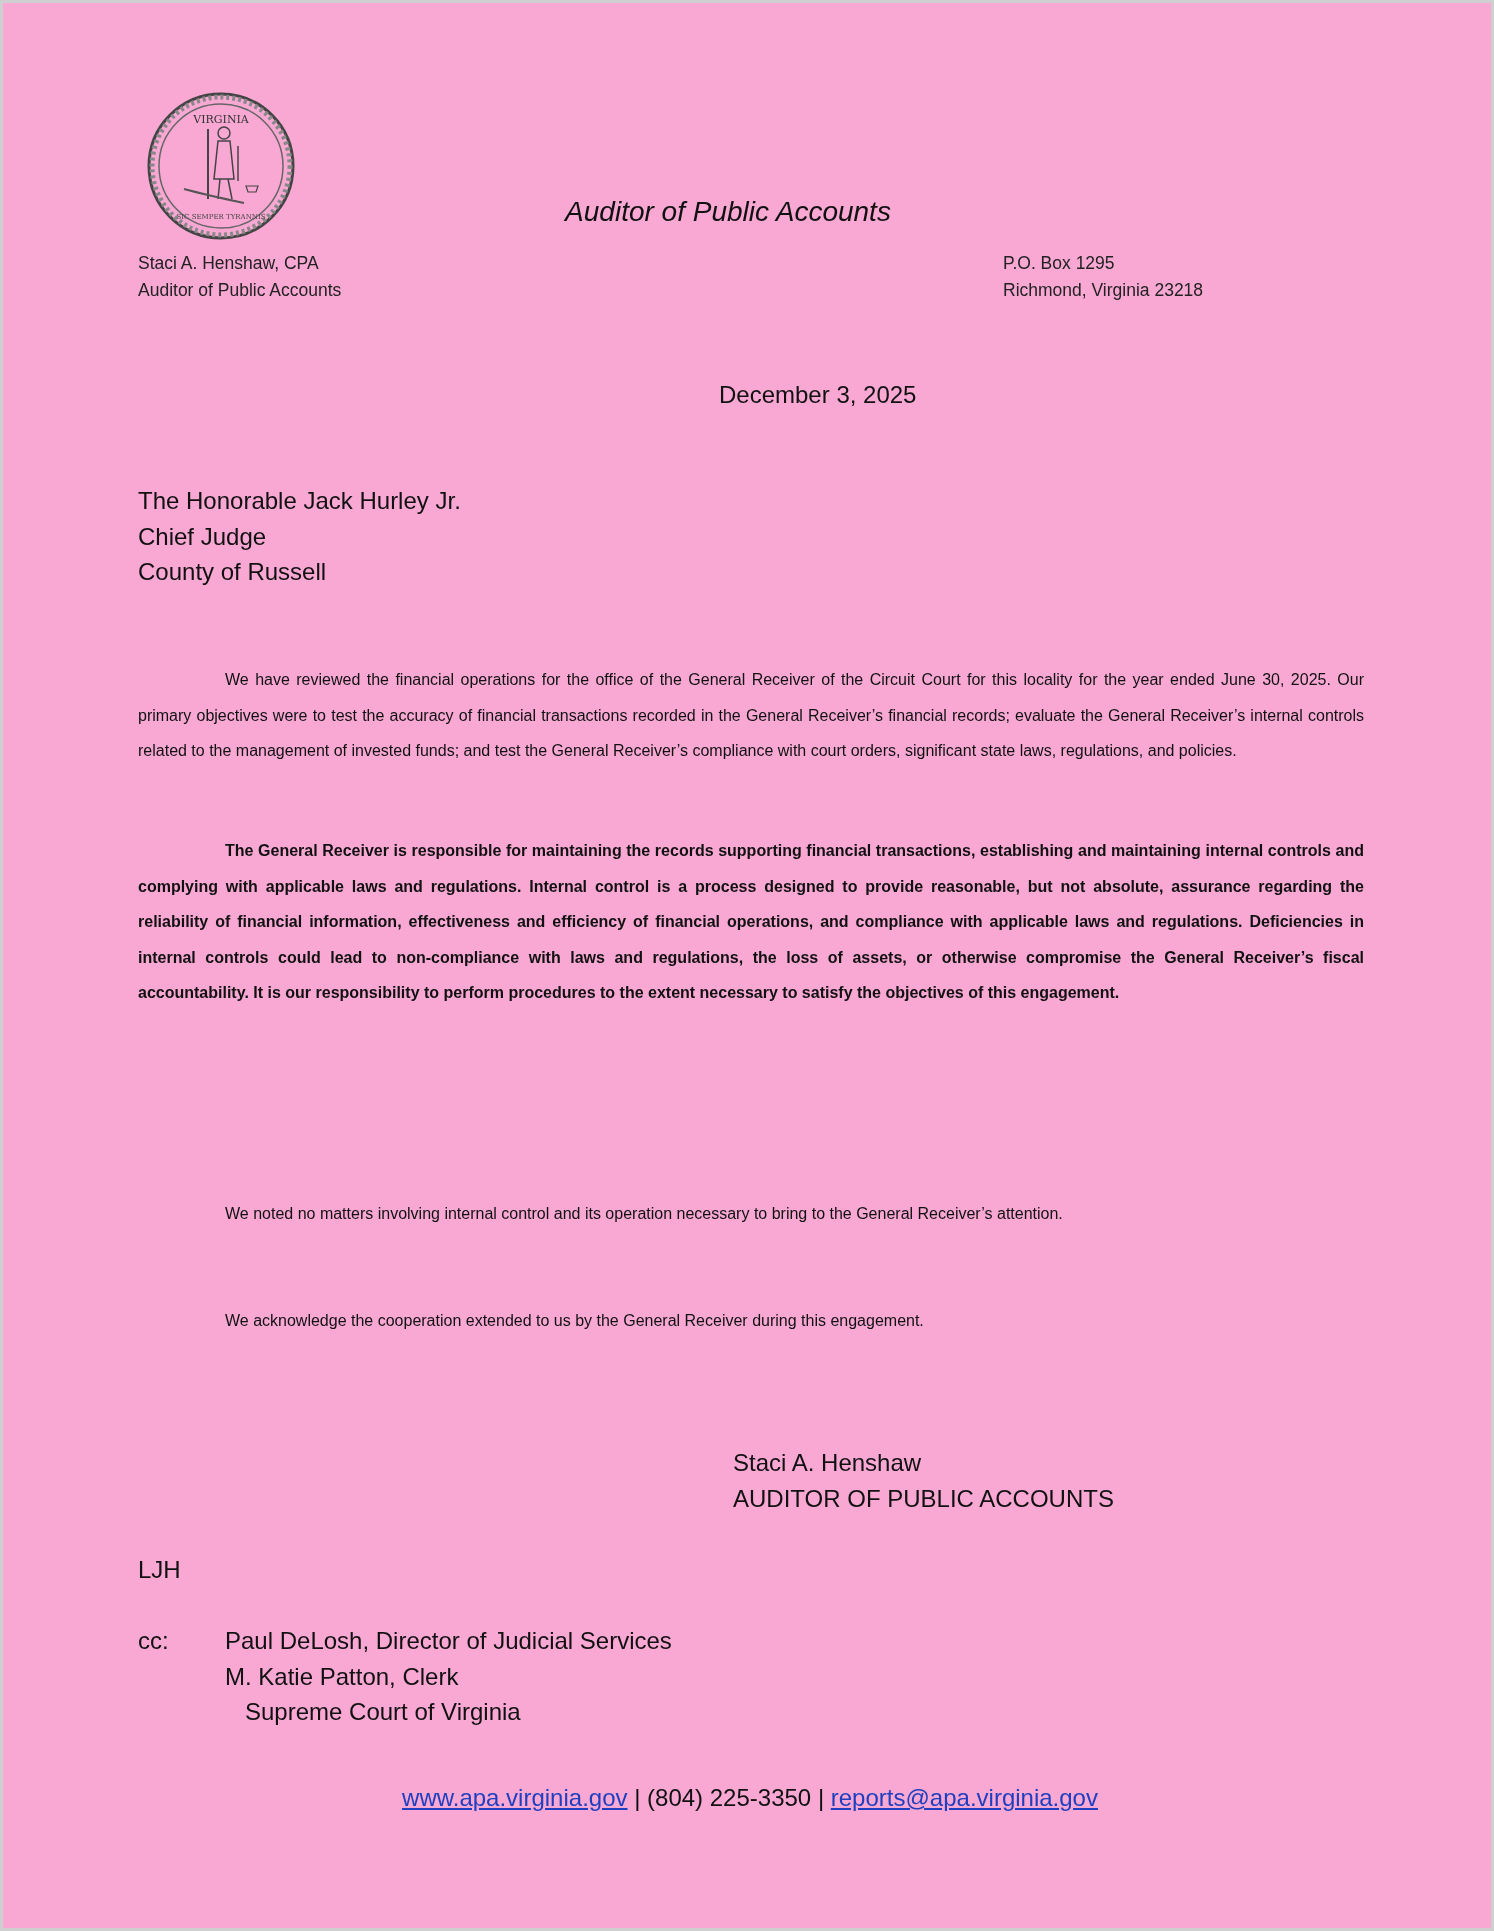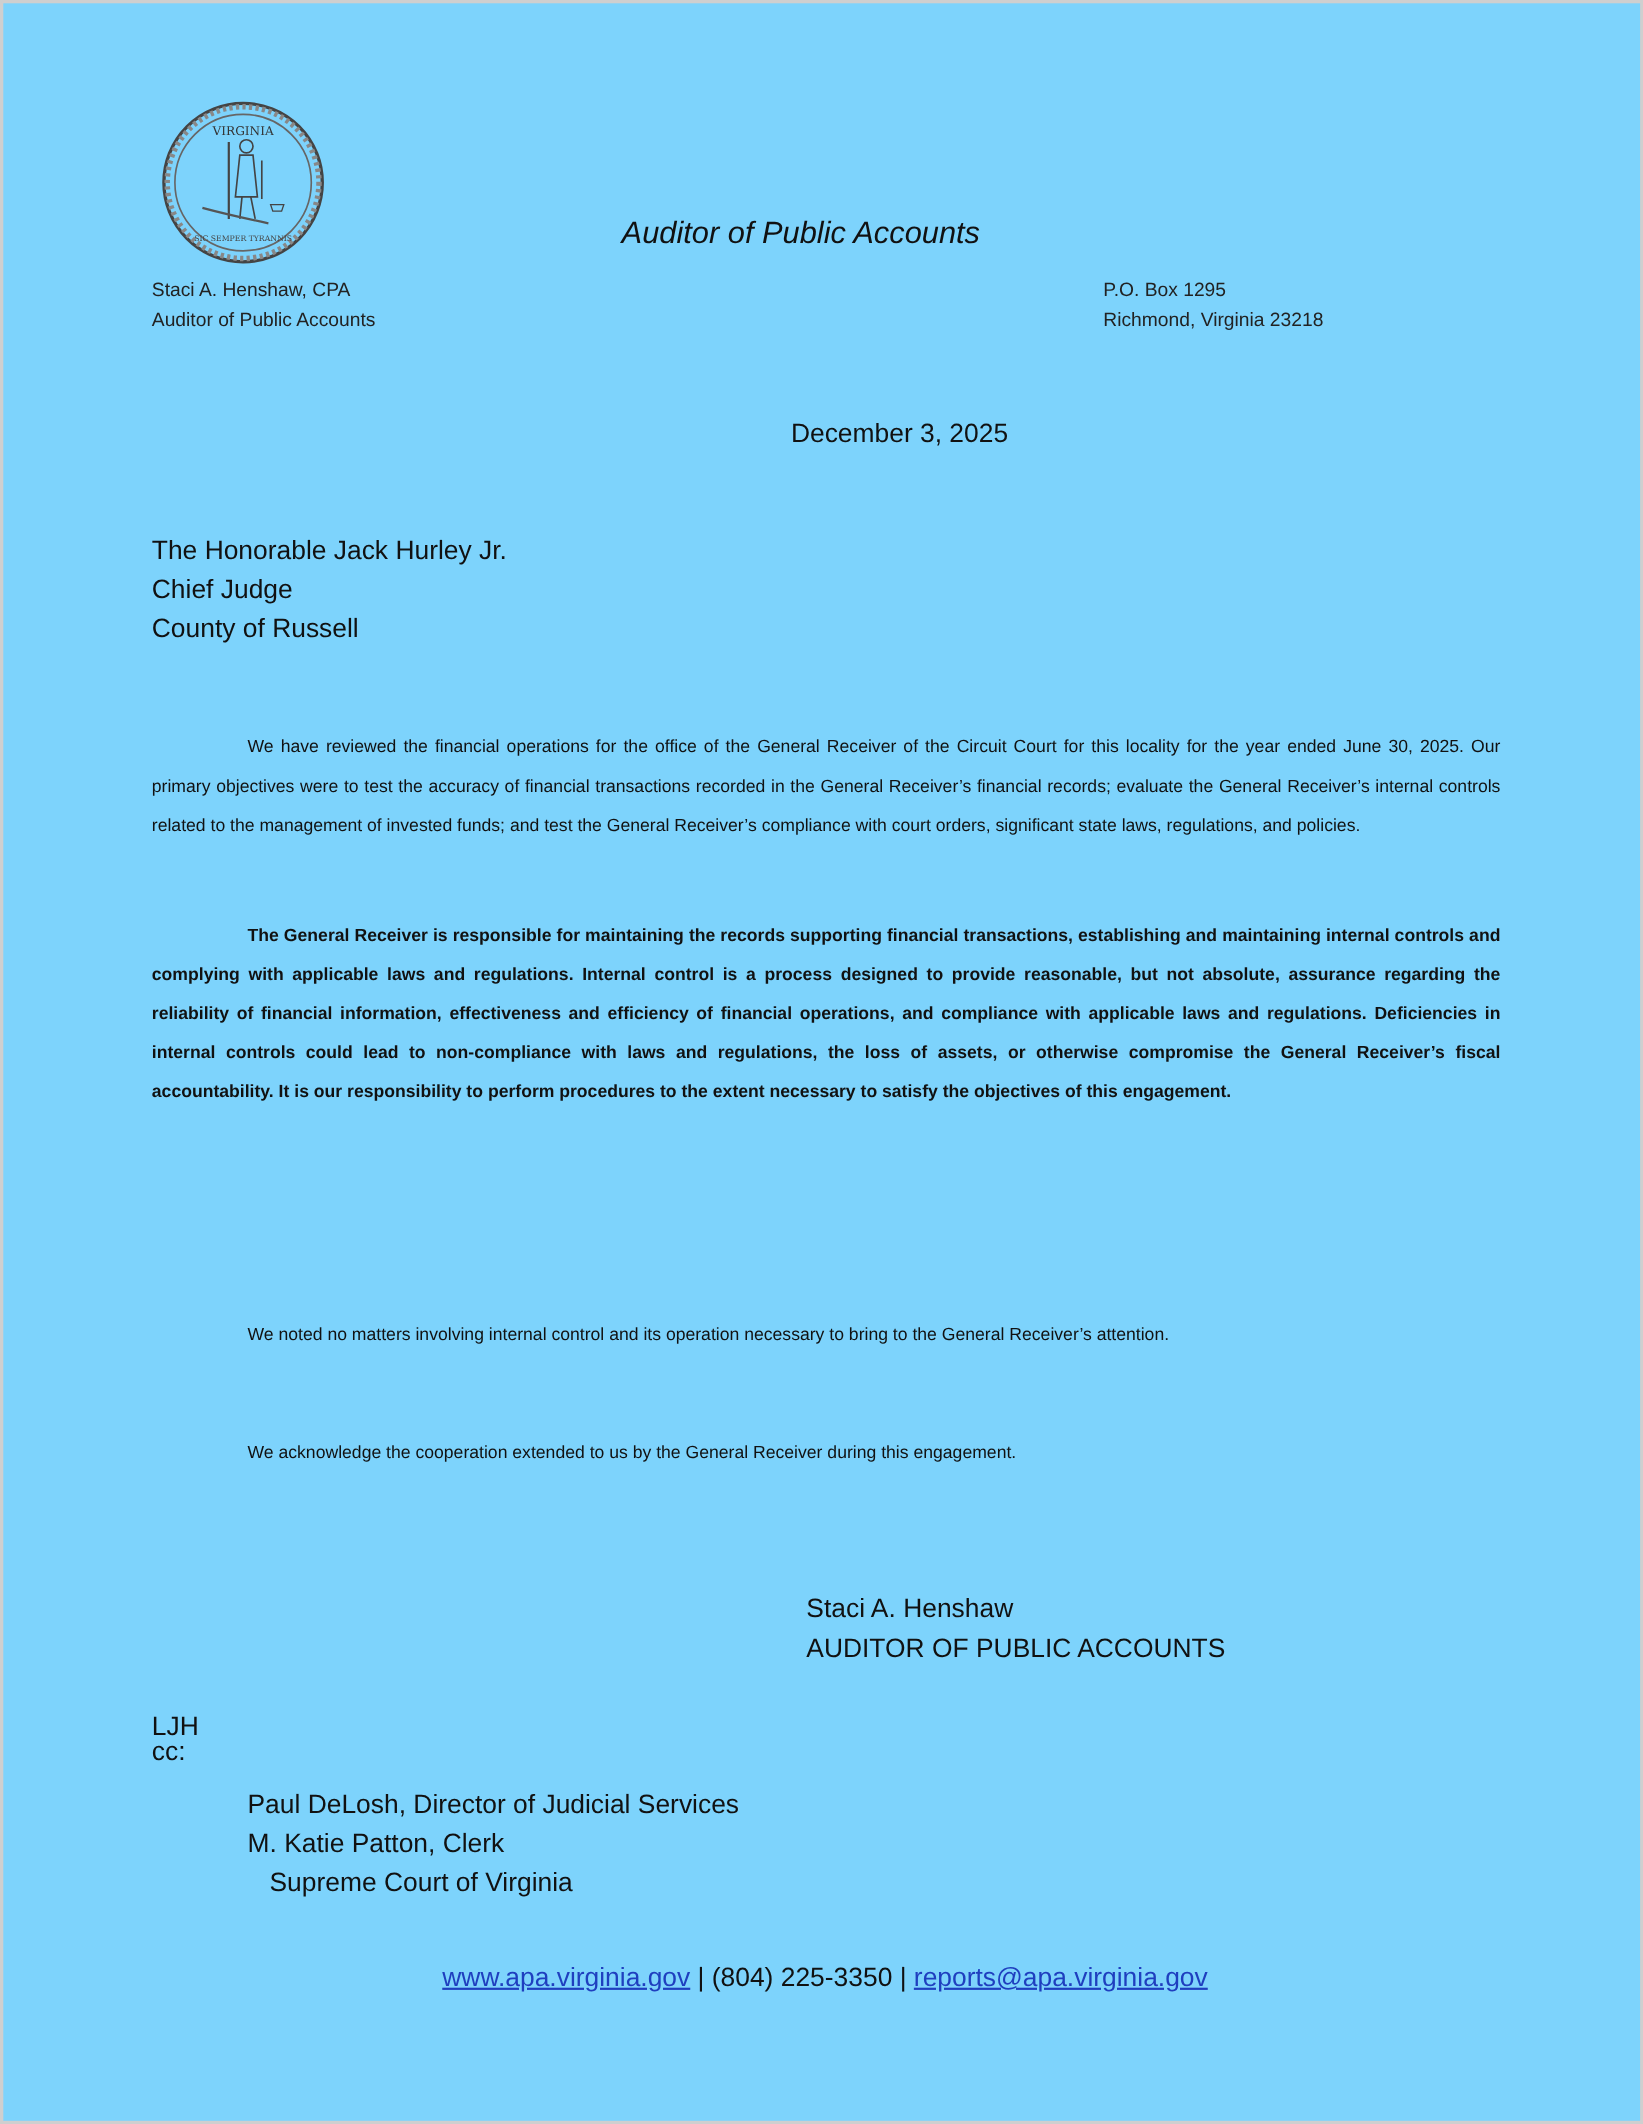--- a/index.html
+++ b/index.html
@@ -1,19 +1,19 @@
 <!DOCTYPE html>
 <html><head>
 <meta charset="utf-8">
 <style>
   html, body { margin: 0; padding: 0; background: #ffffff; }
   body { width: 1494px; height: 1931px; position: relative; overflow: hidden; }
   .page {
     position: absolute; left: 0; top: 0; width: 1488px; height: 1925px;
-    border: 3px solid #cfcfcf; background: #7dd3fc;
+    border: 3px solid #cfcfcf; background: #f9a8d4;
     font-family: "Liberation Sans", "DejaVu Sans", sans-serif; color: #111;
   }
   .abs { position: absolute; white-space: nowrap; }
   .seal { position: absolute; left: 143px; top: 88px; width: 150px; height: 150px; }
   .title {
     position: absolute; left: 400px; top: 100px; width: 650px; text-align: center;
     font-family: "DejaVu Serif", "Liberation Serif", serif; font-weight: bold;
     font-size: 50px; letter-spacing: 1px; color: #000; line-height: 70px;
   }
   .subtitle {
@@ -30,21 +30,21 @@
     position: absolute; left: 135px; width: 1226px; margin: 0;
     text-align: justify; text-indent: 87px;
     font-size: 16px; line-height: 35.6px; color: #111;
   }
   .p1 { top: 659px; }
   .p2 { top: 830px; font-weight: bold; }
   .p3 { top: 1193px; }
   .p4 { top: 1300px; }
   .sig { left: 730px; top: 1442px; }
   .initials { left: 135px; top: 1549px; }
-  .cc-label { left: 135px; top: 1572px; text-align: center; }
+  .cc-label { left: 135px; top: 1620px; text-align: center; }
   .cc-list { left: 222px; top: 1620px; }
   .cc-sub { padding-left: 20px; }
   .footer {
     position: absolute; left: 0; top: 1777px; width: 1494px; text-align: center;
     font-size: 24px; line-height: 36px; color: #111;
   }
   .footer a { color: #1f3fbf; text-decoration: underline; }
   .line { display: block; }
 </style>
 </head>

